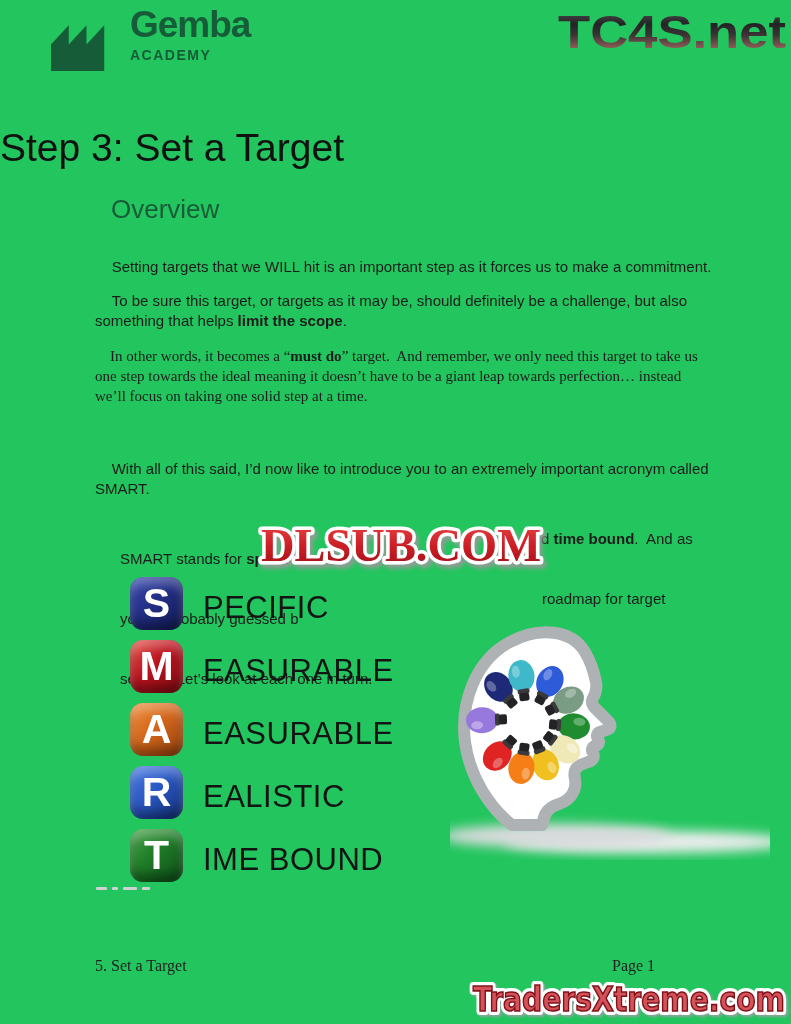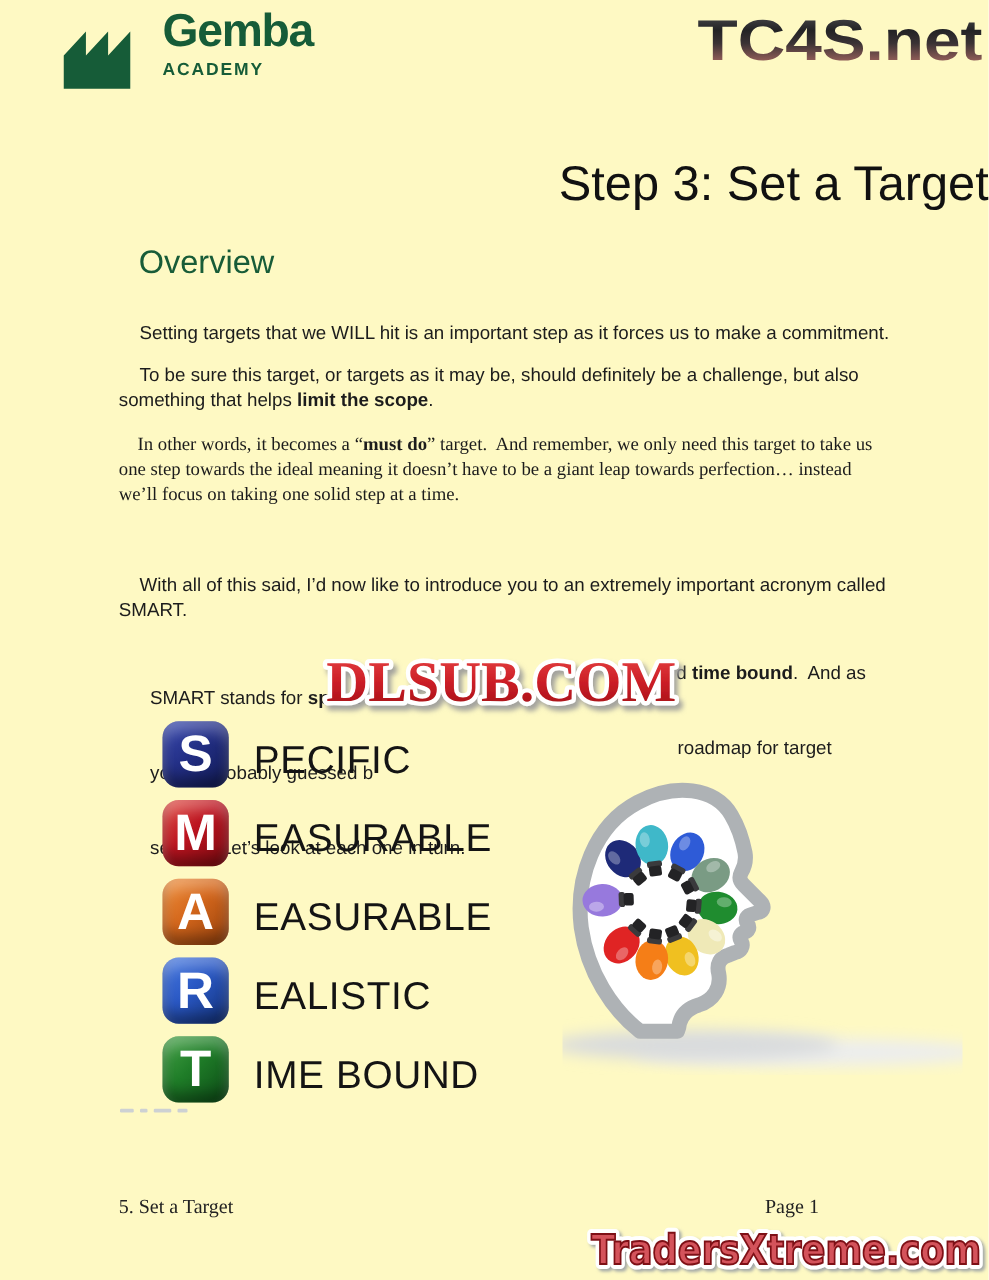--- a/index.html
+++ b/index.html
@@ -1,26 +1,26 @@
 <!DOCTYPE html>
 <html><head>
 <meta charset="utf-8">
 <style>
   html,body{margin:0;padding:0;background:#ffffff;}
-  .page{position:relative;width:791px;height:1024px;background:#fef9c3;overflow:hidden;
+  .page{position:relative;width:791px;height:1024px;background:#22c55e;overflow:hidden;
         font-family:"Liberation Sans",sans-serif;color:#1c1c1c;}
   
   .logo{position:absolute;left:48px;top:6px;display:flex;align-items:flex-start;}
   .logo svg{display:block;}
   .logo-text{margin-left:8px;color:#165c38;}
   .logo-name{font-size:37px;font-weight:bold;letter-spacing:-1px;line-height:38px;}
   .logo-sub{font-size:14px;font-weight:bold;letter-spacing:1.5px;line-height:22px;}
   .wm-tc4s{position:absolute;left:552px;top:0px;text-align:center;}
   
-  .doc-title{position:absolute;left:0;top:126px;width:100%;text-align:right;
+  .doc-title{position:absolute;left:0;top:126px;width:100%;text-align:left;
              font-size:39px;color:#111;}
   .h-green{position:absolute;left:111px;font-size:26px;font-weight:normal;color:#185c38;}
   .h-overview{top:194px;}
   .h-smart{top:395px;}
   
   .para{position:absolute;left:95px;width:620px;font-size:15px;line-height:20px;
         white-space:pre-wrap;}
   .p1{top:237px;}
   .p2{top:271px;}
   .p3{top:326px;font-family:Liberation Serif, serif;}

